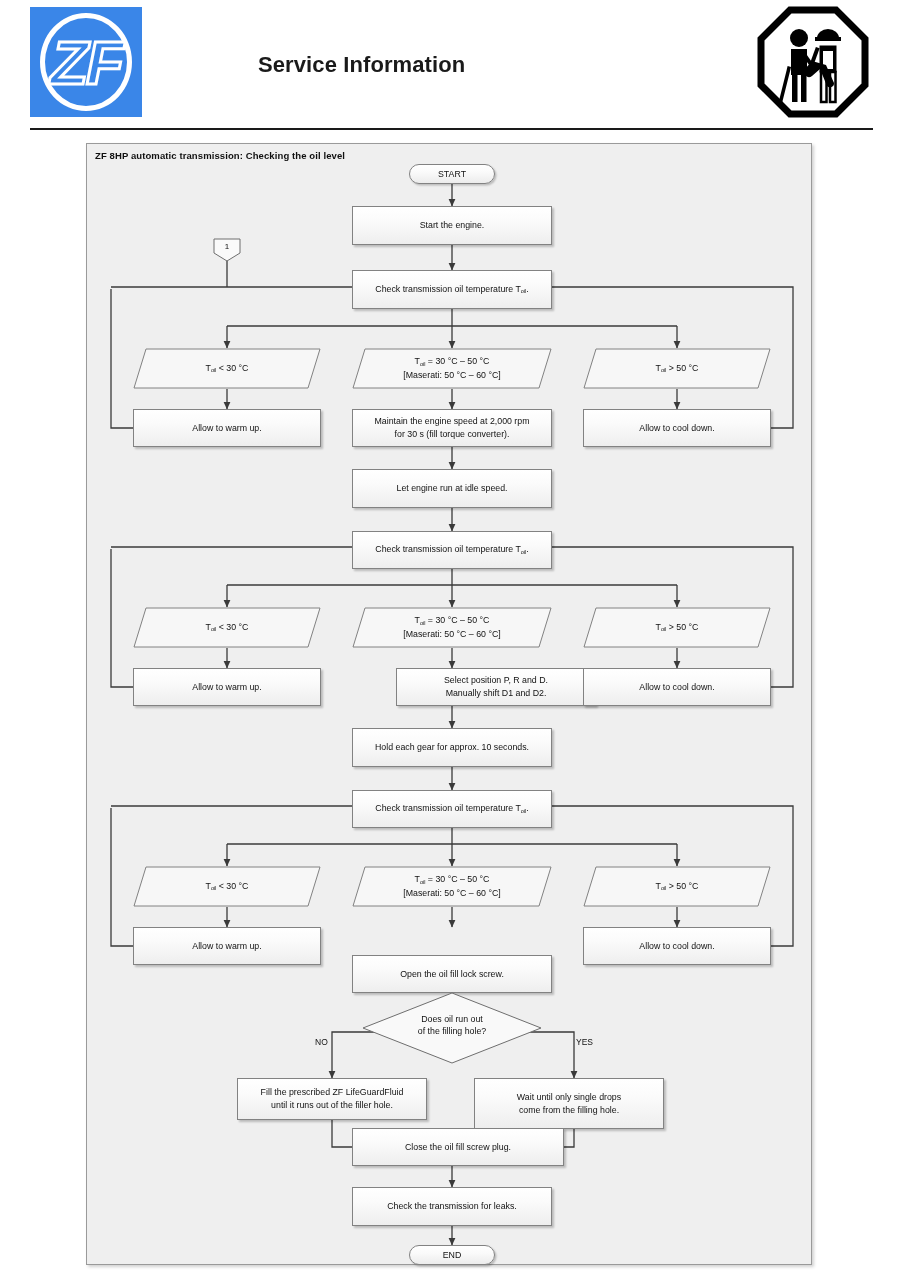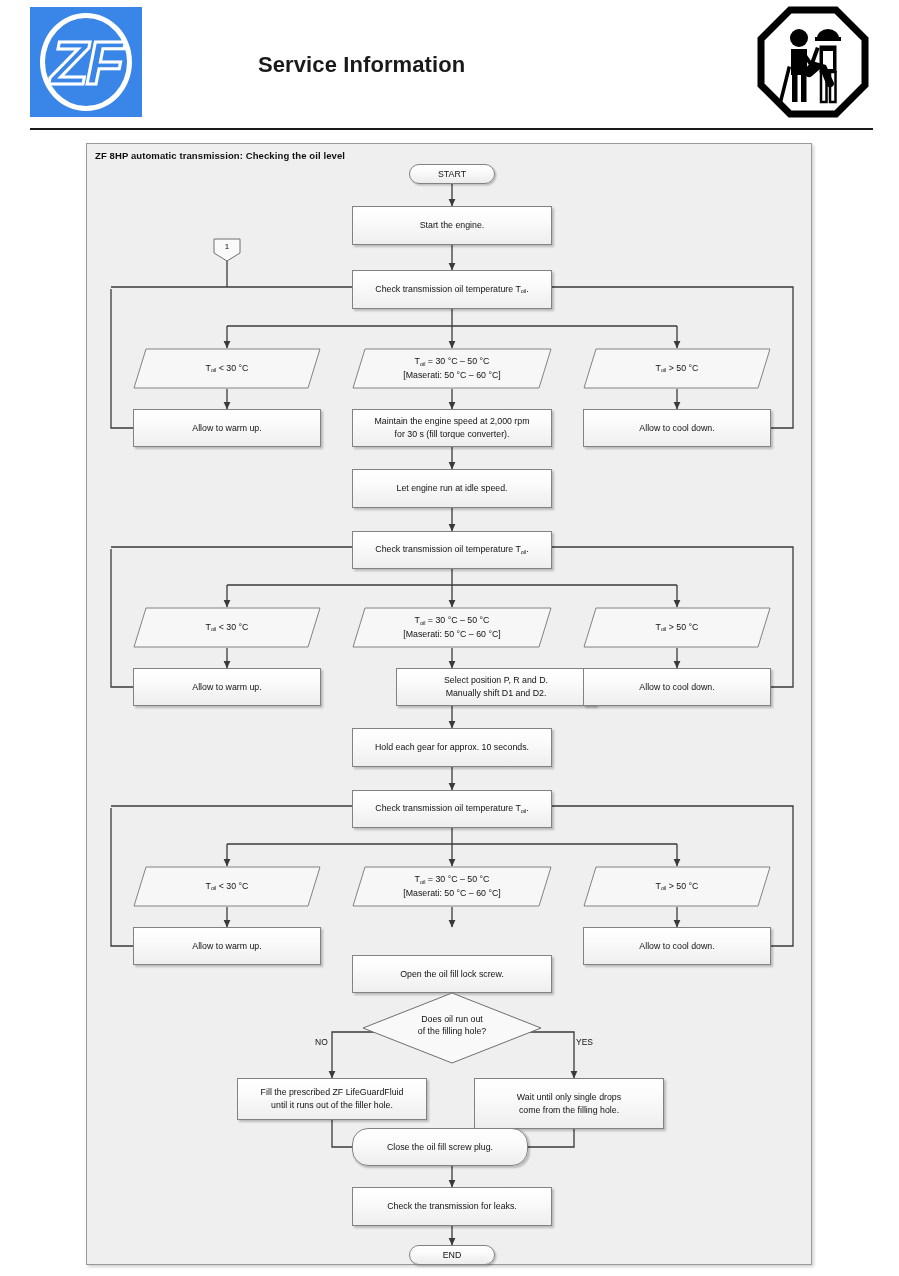--- a/index.html
+++ b/index.html
@@ -272,21 +272,21 @@
   <div class="node proc" style="left:496px;top:783px;width:188px;height:38px;">Allow to cool down.</div>
 
   <div class="node proc" style="left:150px;top:934px;width:190px;height:42px;">
     <span><span>Fill the prescribed ZF LifeGuardFluid</span><br><span>until it runs out of the filler hole.</span></span>
   </div>
 
   <div class="node proc" style="left:387px;top:934px;width:190px;height:51px;">
     <span><span>Wait until only single drops</span><br><span>come from the filling hole.</span></span>
   </div>
 
-  <div class="node proc" style="left:265px;top:984px;width:176px;height:38px;border-radius:16px;">Close the oil fill screw plug.</div>
+  <div class="node proc" style="left:265px;top:984px;width:212px;height:38px;">Close the oil fill screw plug.</div>
 
   <div class="node proc" style="left:265px;top:1043px;width:200px;height:39px;">Check the transmission for leaks.</div>
 
   <div class="paraWrap" style="left:46px;top:204px;width:188px;height:41px;">
     <svg width="188" height="41" viewBox="0 0 188 41">
       <polygon points="13,1 187,1 175,40 1,40" fill="#f7f7f7" stroke="#828282" stroke-width="1"></polygon>
     </svg>
     <div class="ptext">
         <span><span>T</span><sub>oil</sub><span> &lt; 30 °C</span></span>
       </div>

